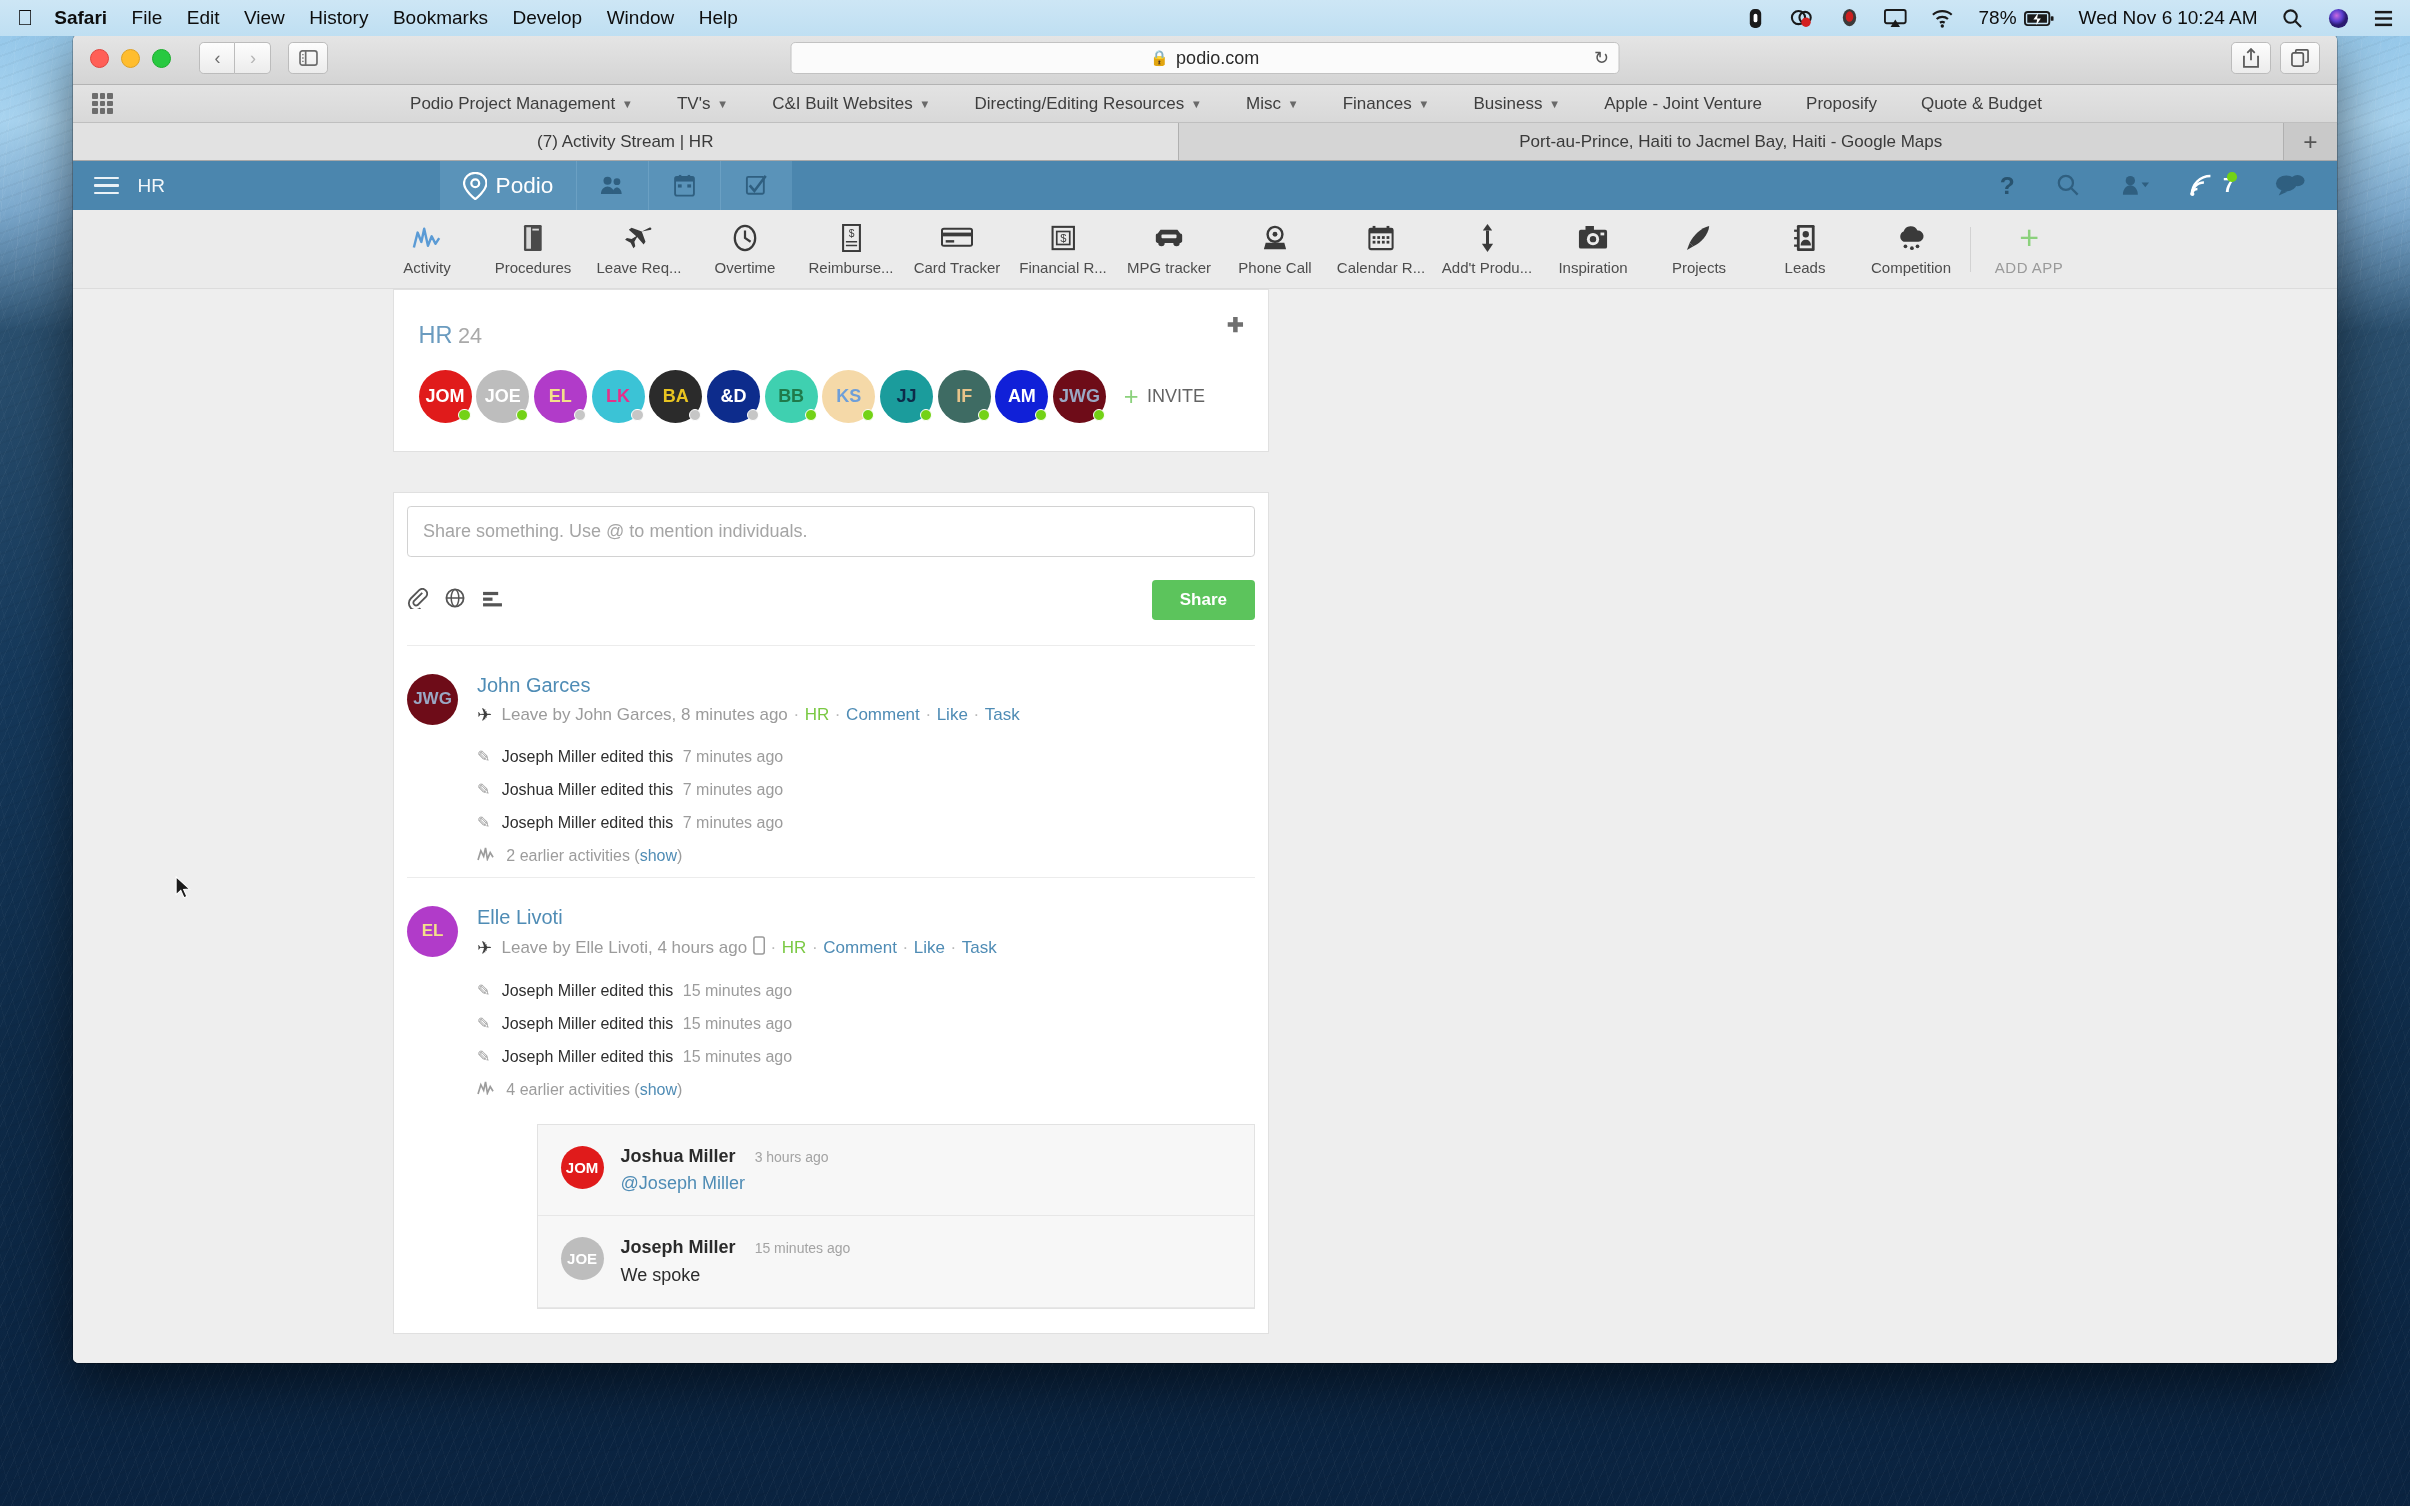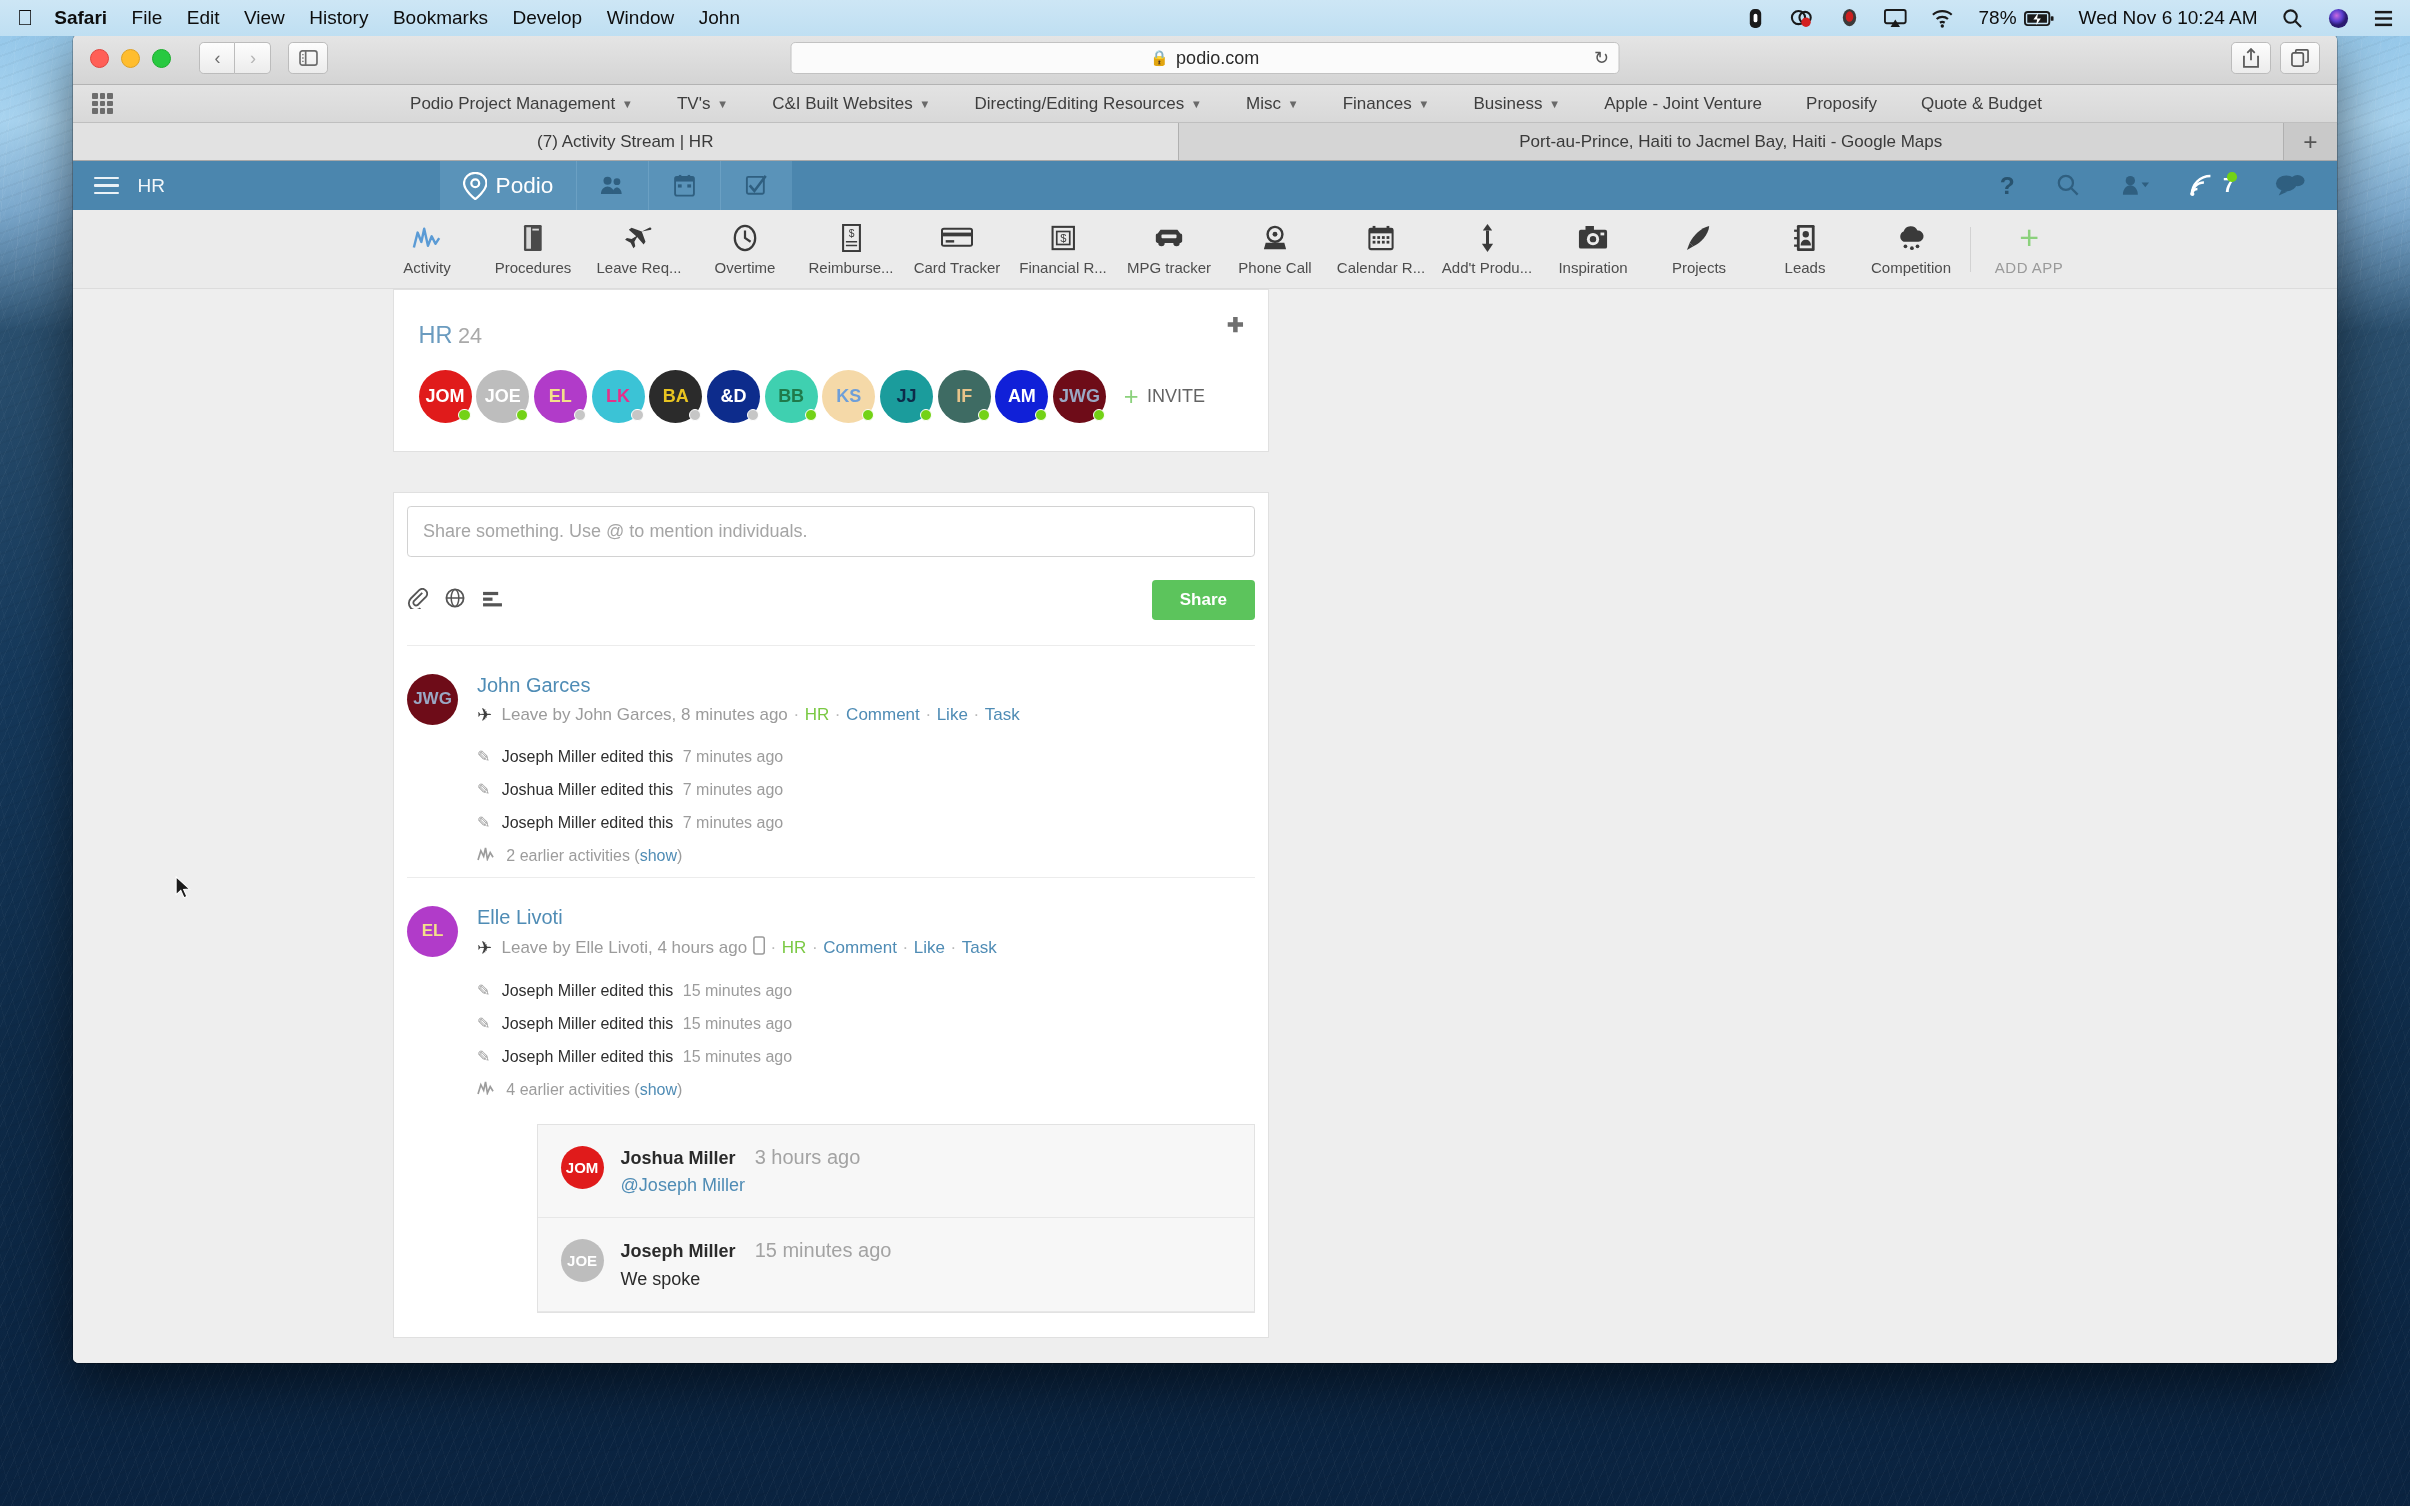--- a/index.html
+++ b/index.html
@@ -264,21 +264,21 @@
   }
   .cmt { display: flex; padding: 21px 22.6px; border-bottom: 0.9px solid #e7e7e7; }
   .cmt-av {
     width: 43px; height: 43px; border-radius: 50%; flex-shrink: 0;
     display: flex; align-items: center; justify-content: center;
     font-size: 15px; font-weight: bold;
   }
   .cmt-body { margin-left: 17px; }
   .cmt-head { display: flex; align-items: baseline; gap: 19px; }
   .cmt-name { font-size: 18px; font-weight: bold; color: #2b2b2b; }
-  .cmt-time { font-size: 20px; color: #a3a3a3; }
+  .cmt-time { font-size: 14px; color: #a3a3a3; }
   .cmt-text { font-size: 18px; color: #2b2b2b; margin-top: 6.6px; }
   .cmt-text.mention { color: #4f8cb5; }
   .cmt-input {
     margin: 19px 22.6px 22.6px 22.6px; background: #fff;
     border: 0.9px solid #ddd; border-radius: 2.8px;
     height: 53px; display: flex; align-items: center;
     padding: 0 17px; font-size: 18px; color: #a8a8a8;
   }
 
   .cursor { position: absolute; left: 175px; top: 876px; z-index: 60; }
@@ -292,21 +292,21 @@
 <div class="menubar">
   <span class="apple"></span>
   <span class="mi bold">Safari</span>
   <span class="mi">File</span>
   <span class="mi">Edit</span>
   <span class="mi">View</span>
   <span class="mi">History</span>
   <span class="mi">Bookmarks</span>
   <span class="mi">Develop</span>
   <span class="mi">Window</span>
-  <span class="mi">John</span>
+  <span class="mi">Help</span>
   <span class="spacer"></span>
   <span class="ri">
     <svg width="19" height="21" viewBox="0 0 20 22">
         <rect x="4" y="1" width="12" height="20" rx="5" fill="#1a1a1a"></rect>
         <rect x="8" y="6" width="4" height="9" rx="2" fill="#fff"></rect>
       </svg>
   </span>
   <span class="ri">
     <svg width="24.5" height="21" viewBox="0 0 26 22">
         <circle cx="9" cy="10" r="7" fill="none" stroke="#1a1a1a" stroke-width="2.2"></circle>

